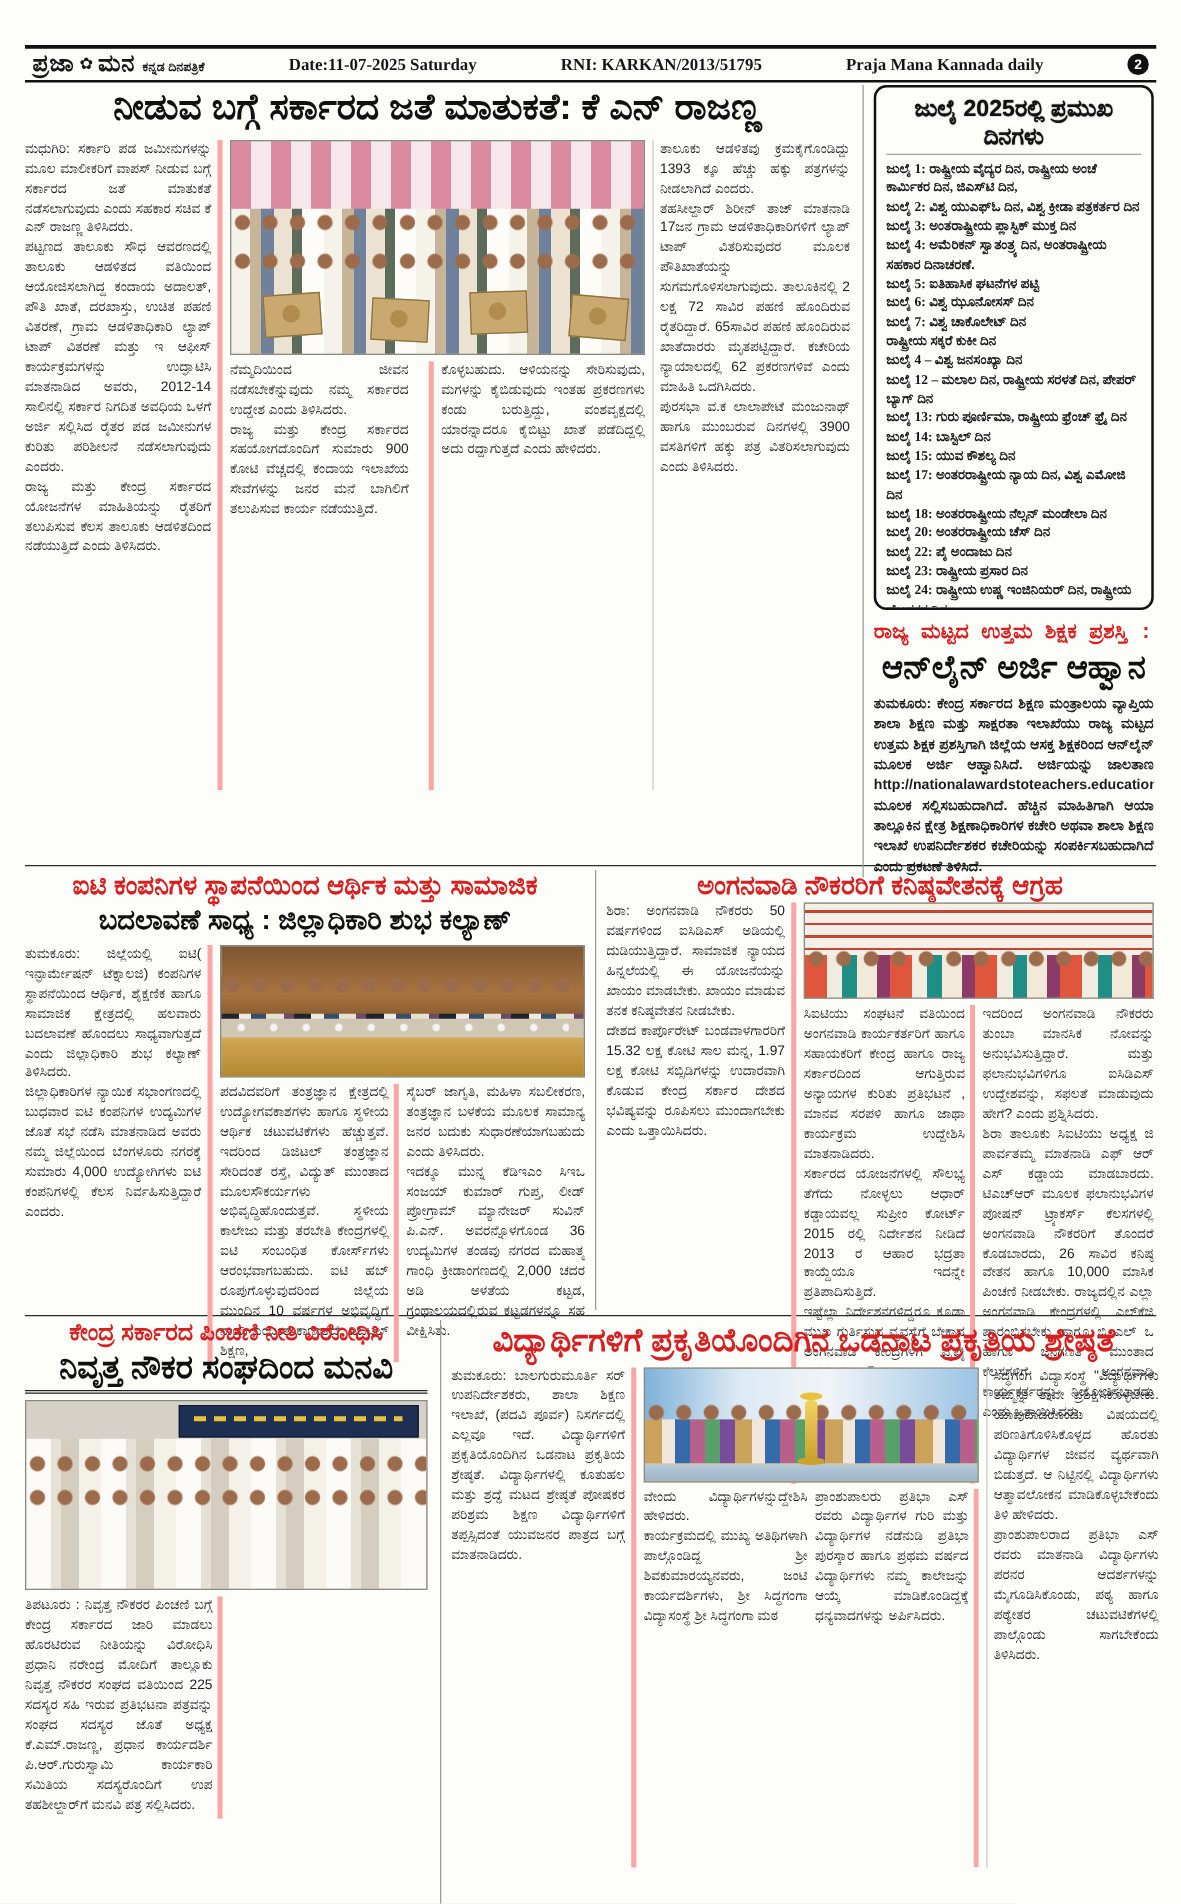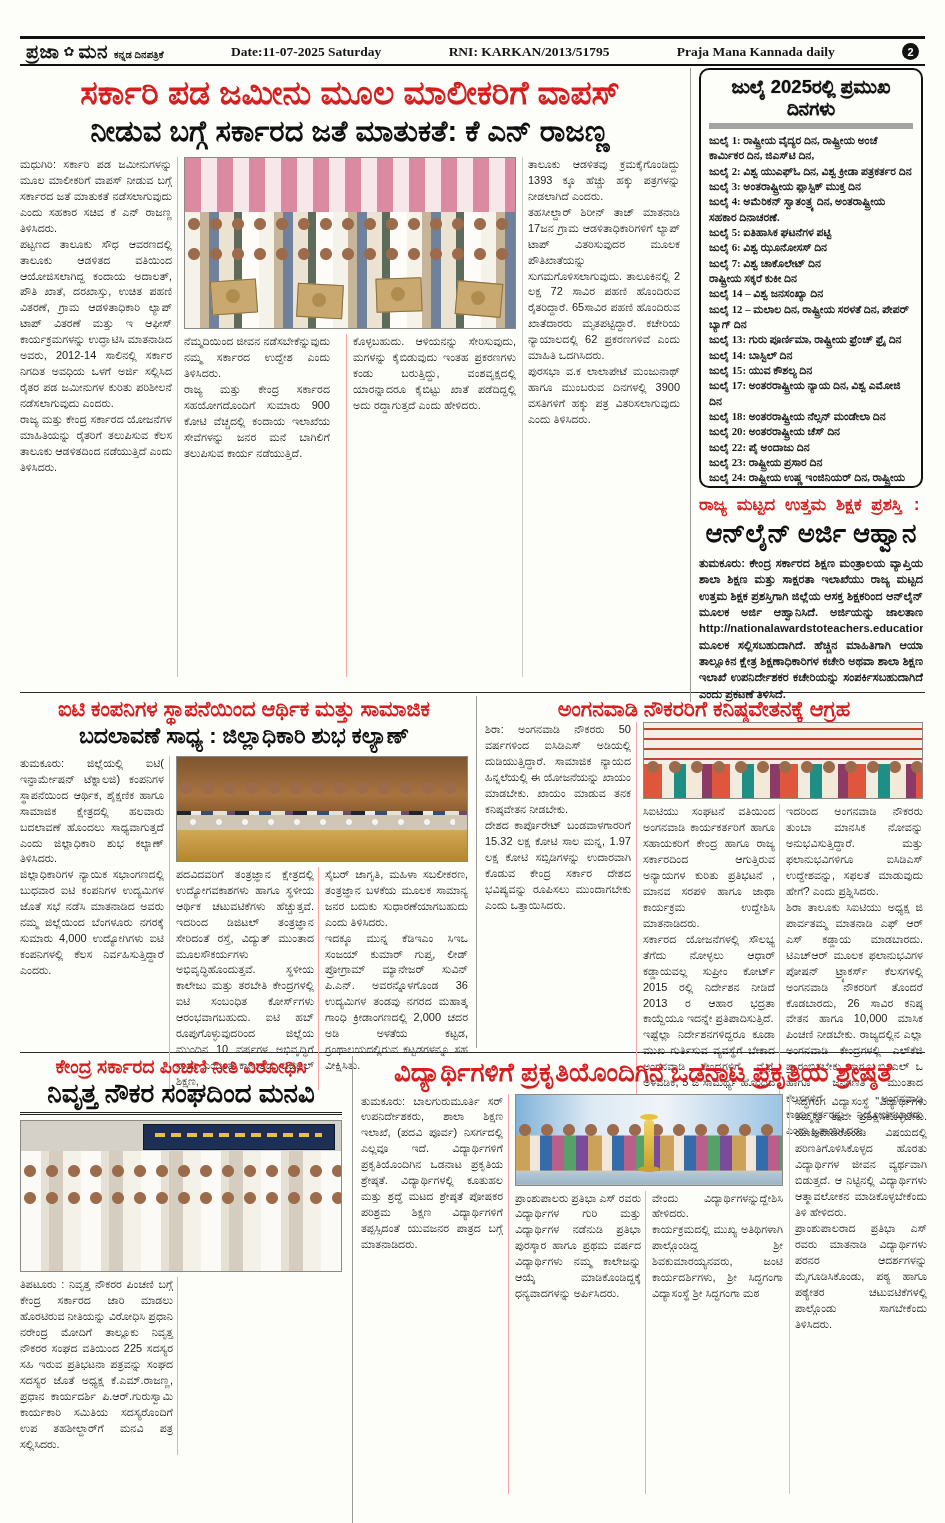--- a/index.html
+++ b/index.html
@@ -25,21 +25,21 @@
     width:17px; height:17px; border-radius:50%; background:#111; color:#fff;
     font-size:11px; font-weight:bold; display:flex; align-items:center; justify-content:center;
   }
   
   .kicker { color:#d71f1f; font-weight:900; text-align:center; }
   .blackline { color:#101010; font-weight:900; text-align:center; }
   .bodytxt {
     font-size:11px; line-height:1.45; text-align:justify; white-space:pre-line;
     color:#1b1b1b; overflow:hidden;
   }
-  .colrule { border-right:1px solid #fca5a5; }
+  .colrule { border-right:4px solid #fca5a5; }
   
   .main-section { display:grid; grid-template-columns:660px 233px; column-gap:10px; height:620px; margin-top:2px; }
   .main-art .kicker { font-size:33px; line-height:1.25; margin-top:4px; }
   .main-art .blackline { font-size:29px; line-height:1.3; margin-bottom:6px; }
   .main-body { display:grid; grid-template-columns:158px 332px 158px; column-gap:6px; height:520px; }
   .midcell { display:flex; flex-direction:column; gap:5px; }
   .two-cols { display:grid; grid-template-columns:1fr 1fr; column-gap:6px; flex:1; overflow:hidden; }
   
   .photo { position:relative; overflow:hidden; border:1px solid #8a8a84; background:#cfc6b4; flex:0 0 auto; }
   .heads { position:absolute; left:0; right:0; height:16px;
@@ -84,21 +84,21 @@
     background-size:100% 45%,100% 44%,100% 14%;
     background-position:top,0 72%,bottom; background-repeat:no-repeat; }
   .lamp { position:absolute; left:48%; top:28%; width:10px; height:48px;
     background:linear-gradient(#f3d262,#caa22e); border-radius:4px 4px 2px 2px; }
   .lamp::before { content:""; position:absolute; top:-6px; left:-4px; width:18px; height:6px; background:#e8c23a; border-radius:50%; }
   .lamp::after { content:""; position:absolute; bottom:-4px; left:-6px; width:22px; height:6px; background:#caa22e; border-radius:50%; }
   
   .sidebar { border-left:1px solid #9a9a94; padding-left:8px; display:flex; flex-direction:column; }
   .july-box { border:2.5px solid #111; border-radius:10px; padding:6px 8px 8px 8px; height:420px; overflow:hidden; }
   .july-title { font-size:18.5px; font-weight:900; text-align:center; color:#111;
-    border-bottom:6px solid #a3a3a3; padding-bottom:3px; margin-bottom:4px;
+    border-bottom:1px solid #a3a3a3; padding-bottom:3px; margin-bottom:4px;
     text-shadow:0 0 1px #333; }
   .jitem { font-size:10.8px; font-weight:700; line-height:1.42; text-align:left;
     font-family:"Liberation Serif","DejaVu Serif",serif; }
   .award-box { margin-top:8px; }
   .award-box .kicker { font-size:16.5px; text-align:left; line-height:1.2;font-family:Liberation Mono, monospace; }
   .award-box .blackline { font-size:26px; margin:2px 0 6px 0; }
   .award-body { font-size:11.3px; font-weight:600; }
   
   .hrule { border-top:1.5px solid #2a2a2a; margin:4px 0 3px 0; }
   
@@ -131,21 +131,20 @@
       <span class="tagline">ಕನ್ನಡ ದಿನಪತ್ರಿಕೆ</span>
     </div>
     <div class="mast-date">Date:11-07-2025 Saturday</div>
     <div class="mast-rni">RNI: KARKAN/2013/51795</div>
     <div class="mast-daily">Praja Mana Kannada daily</div>
     <div class="pageno">2</div>
   </div>
 
   <div class="main-section">
     <div class="main-art">
-      <div class="kicker">ಸರ್ಕಾರಿ ಪಡ ಜಮೀನು ಮೂಲ ಮಾಲೀಕರಿಗೆ ವಾಪಸ್</div>
       <div class="blackline">ನೀಡುವ ಬಗ್ಗೆ ಸರ್ಕಾರದ ಜತೆ ಮಾತುಕತೆ: ಕೆ ಎನ್ ರಾಜಣ್ಣ</div>
       <div class="main-body">
         <div class="bodytxt colrule" style="padding-right:5px">ಮಧುಗಿರಿ: ಸರ್ಕಾರಿ ಪಡ ಜಮೀನುಗಳನ್ನು ಮೂಲ ಮಾಲೀಕರಿಗೆ ವಾಪಸ್ ನೀಡುವ ಬಗ್ಗೆ ಸರ್ಕಾರದ ಜತೆ ಮಾತುಕತೆ ನಡೆಸಲಾಗುವುದು ಎಂದು ಸಹಕಾರ ಸಚಿವ ಕೆ ಎನ್ ರಾಜಣ್ಣ ತಿಳಿಸಿದರು.
 ಪಟ್ಟಣದ ತಾಲೂಕು ಸೌಧ ಆವರಣದಲ್ಲಿ ತಾಲೂಕು ಆಡಳಿತದ ವತಿಯಿಂದ ಆಯೋಜಿಸಲಾಗಿದ್ದ ಕಂದಾಯ ಅದಾಲತ್, ಪೌತಿ ಖಾತೆ, ದರಖಾಸ್ತು, ಉಚಿತ ಪಹಣಿ ವಿತರಣೆ, ಗ್ರಾಮ ಆಡಳಿತಾಧಿಕಾರಿ ಲ್ಯಾಪ್ ಟಾಪ್ ವಿತರಣೆ ಮತ್ತು ಇ ಆಫೀಸ್ ಕಾರ್ಯಕ್ರಮಗಳನ್ನು ಉದ್ಘಾಟಿಸಿ ಮಾತನಾಡಿದ ಅವರು, 2012-14 ಸಾಲಿನಲ್ಲಿ ಸರ್ಕಾರ ನಿಗದಿತ ಅವಧಿಯ ಒಳಗೆ ಅರ್ಜಿ ಸಲ್ಲಿಸಿದ ರೈತರ ಪಡ ಜಮೀನುಗಳ ಕುರಿತು ಪರಿಶೀಲನೆ ನಡೆಸಲಾಗುವುದು ಎಂದರು.
 ರಾಜ್ಯ ಮತ್ತು ಕೇಂದ್ರ ಸರ್ಕಾರದ ಯೋಜನೆಗಳ ಮಾಹಿತಿಯನ್ನು ರೈತರಿಗೆ ತಲುಪಿಸುವ ಕೆಲಸ ತಾಲೂಕು ಆಡಳಿತದಿಂದ ನಡೆಯುತ್ತಿದೆ ಎಂದು ತಿಳಿಸಿದರು.</div>
         <div class="midcell">
           <div class="photo ph-main">
             <span class="heads" style="top:34%"></span>
             <span class="heads" style="top:52%"></span>
             <span class="hpbox" style="left:8%;bottom:14px;transform:rotate(-4deg)"></span>
@@ -170,21 +169,21 @@
         <div class="july-title">ಜುಲೈ 2025ರಲ್ಲಿ ಪ್ರಮುಖ ದಿನಗಳು</div>
         <div>
             <div class="jitem">ಜುಲೈ 1: ರಾಷ್ಟ್ರೀಯ ವೈದ್ಯರ ದಿನ, ರಾಷ್ಟ್ರೀಯ ಅಂಚೆ ಕಾರ್ಮಿಕರ ದಿನ, ಜಿಎಸ್‌ಟಿ ದಿನ,</div>
             <div class="jitem">ಜುಲೈ 2: ವಿಶ್ವ ಯುಎಫ್ಓ ದಿನ, ವಿಶ್ವ ಕ್ರೀಡಾ ಪತ್ರಕರ್ತರ ದಿನ</div>
             <div class="jitem">ಜುಲೈ 3: ಅಂತರಾಷ್ಟ್ರೀಯ ಪ್ಲಾಸ್ಟಿಕ್ ಮುಕ್ತ ದಿನ</div>
             <div class="jitem">ಜುಲೈ 4: ಅಮೆರಿಕನ್ ಸ್ವಾತಂತ್ರ್ಯ ದಿನ, ಅಂತರಾಷ್ಟ್ರೀಯ ಸಹಕಾರ ದಿನಾಚರಣೆ.</div>
             <div class="jitem">ಜುಲೈ 5: ಐತಿಹಾಸಿಕ ಘಟನೆಗಳ ಪಟ್ಟಿ</div>
             <div class="jitem">ಜುಲೈ 6: ವಿಶ್ವ ಝೂನೋಸಸ್ ದಿನ</div>
             <div class="jitem">ಜುಲೈ 7: ವಿಶ್ವ ಚಾಕೊಲೇಟ್ ದಿನ</div>
             <div class="jitem">ರಾಷ್ಟ್ರೀಯ ಸಕ್ಕರೆ ಕುಕೀ ದಿನ</div>
-            <div class="jitem">ಜುಲೈ 14 – ವಿಶ್ವ ಜನಸಂಖ್ಯಾ ದಿನ</div>
+            <div class="jitem">ಜುಲೈ 4 – ವಿಶ್ವ ಜನಸಂಖ್ಯಾ ದಿನ</div>
             <div class="jitem">ಜುಲೈ 12 – ಮಲಾಲ ದಿನ, ರಾಷ್ಟ್ರೀಯ ಸರಳತೆ ದಿನ, ಪೇಪರ್ ಬ್ಯಾಗ್ ದಿನ</div>
             <div class="jitem">ಜುಲೈ 13: ಗುರು ಪೂರ್ಣಿಮಾ, ರಾಷ್ಟ್ರೀಯ ಫ್ರೆಂಚ್ ಫ್ರೈ ದಿನ</div>
             <div class="jitem">ಜುಲೈ 14: ಬಾಸ್ಟಿಲ್ ದಿನ</div>
             <div class="jitem">ಜುಲೈ 15: ಯುವ ಕೌಶಲ್ಯ ದಿನ</div>
             <div class="jitem">ಜುಲೈ 17: ಅಂತರರಾಷ್ಟ್ರೀಯ ನ್ಯಾಯ ದಿನ, ವಿಶ್ವ ಎಮೋಜಿ ದಿನ</div>
             <div class="jitem">ಜುಲೈ 18: ಅಂತರರಾಷ್ಟ್ರೀಯ ನೆಲ್ಸನ್ ಮಂಡೇಲಾ ದಿನ</div>
             <div class="jitem">ಜುಲೈ 20: ಅಂತರರಾಷ್ಟ್ರೀಯ ಚೆಸ್ ದಿನ</div>
             <div class="jitem">ಜುಲೈ 22: ಪೈ ಅಂದಾಜು ದಿನ</div>
             <div class="jitem">ಜುಲೈ 23: ರಾಷ್ಟ್ರೀಯ ಪ್ರಸಾರ ದಿನ</div>
             <div class="jitem">ಜುಲೈ 24: ರಾಷ್ಟ್ರೀಯ ಉಷ್ಣ ಇಂಜಿನಿಯರ್ ದಿನ, ರಾಷ್ಟ್ರೀಯ ಪೋಷಕರ ದಿನ</div>
@@ -266,23 +265,23 @@
     <div class="bot-right">
       <div class="kicker">ವಿದ್ಯಾರ್ಥಿಗಳಿಗೆ ಪ್ರಕೃತಿಯೊಂದಿಗಿನ ಒಡನಾಟ ಪ್ರಕೃತಿಯ ಶ್ರೇಷ್ಠತೆ</div>
       <div class="bot-body">
         <div class="bodytxt colrule" style="padding-right:5px">ತುಮಕೂರು: ಬಾಲಗುರುಮೂರ್ತಿ ಸರ್ ಉಪನಿರ್ದೇಶಕರು, ಶಾಲಾ ಶಿಕ್ಷಣ ಇಲಾಖೆ, (ಪದವಿ ಪೂರ್ವ) ನಿಸರ್ಗದಲ್ಲಿ ಎಲ್ಲವೂ ಇದೆ. ವಿದ್ಯಾರ್ಥಿಗಳಿಗೆ ಪ್ರಕೃತಿಯೊಂದಿಗಿನ ಒಡನಾಟ ಪ್ರಕೃತಿಯ ಶ್ರೇಷ್ಠತೆ. ವಿದ್ಯಾರ್ಥಿಗಳಲ್ಲಿ ಕೂತುಹಲ ಮತ್ತು ಶ್ರದ್ಧೆ ಮಟದ ಶ್ರೇಷ್ಠತೆ ಪೋಷಕರ ಪರಿಶ್ರಮ ಶಿಕ್ಷಣ ವಿದ್ಯಾರ್ಥಿಗಳಿಗೆ ತಪ್ಪಸ್ಸಿದಂತೆ ಯುವಜನರ ಪಾತ್ರದ ಬಗ್ಗೆ ಮಾತನಾಡಿದರು.</div>
         <div class="midcell">
           <div class="photo ph-lamp">
             <span class="heads" style="top:30%"></span>
             <span class="lamp"></span>
           </div>
           <div class="two-cols">
-            <div class="bodytxt colrule" style="padding-right:4px">ಪ್ರಾಂಶುಪಾಲರು ಪ್ರತಿಭಾ ಎಸ್ ರವರು ವಿದ್ಯಾರ್ಥಿಗಳ ಗುರಿ ಮತ್ತು ವಿದ್ಯಾರ್ಥಿಗಳ ನಡೆನುಡಿ ಪ್ರತಿಭಾ ಪುರಸ್ಕಾರ ಹಾಗೂ ಪ್ರಥಮ ವರ್ಷದ ವಿದ್ಯಾರ್ಥಿಗಳು ನಮ್ಮ ಕಾಲೇಜನ್ನು ಆಯ್ಕೆ ಮಾಡಿಕೊಂಡಿದ್ದಕ್ಕೆ ಧನ್ಯವಾದಗಳನ್ನು ಅರ್ಪಿಸಿದರು.</div>
             <div class="bodytxt">ವೇಂದು ವಿದ್ಯಾರ್ಥಿಗಳನ್ನುದ್ದೇಶಿಸಿ ಹೇಳಿದರು.
 ಕಾರ್ಯಕ್ರಮದಲ್ಲಿ ಮುಖ್ಯ ಅತಿಥಿಗಳಾಗಿ ಪಾಲ್ಗೊಂಡಿದ್ದ ಶ್ರೀ ಶಿವಕುಮಾರಯ್ಯನವರು, ಜಂಟಿ ಕಾರ್ಯದರ್ಶಿಗಳು, ಶ್ರೀ ಸಿದ್ಧಗಂಗಾ ವಿದ್ಯಾಸಂಸ್ಥೆ ಶ್ರೀ ಸಿದ್ಧಗಂಗಾ ಮಠ</div>
+            <div class="bodytxt colrule" style="padding-right:4px">ಪ್ರಾಂಶುಪಾಲರು ಪ್ರತಿಭಾ ಎಸ್ ರವರು ವಿದ್ಯಾರ್ಥಿಗಳ ಗುರಿ ಮತ್ತು ವಿದ್ಯಾರ್ಥಿಗಳ ನಡೆನುಡಿ ಪ್ರತಿಭಾ ಪುರಸ್ಕಾರ ಹಾಗೂ ಪ್ರಥಮ ವರ್ಷದ ವಿದ್ಯಾರ್ಥಿಗಳು ನಮ್ಮ ಕಾಲೇಜನ್ನು ಆಯ್ಕೆ ಮಾಡಿಕೊಂಡಿದ್ದಕ್ಕೆ ಧನ್ಯವಾದಗಳನ್ನು ಅರ್ಪಿಸಿದರು.</div>
           </div>
         </div>
         <div class="bodytxt" style="border-left:1px solid #c9c9c3;padding-left:5px">ಸಿದ್ಧಗಂಗ ವಿದ್ಯಾಸಂಸ್ಥೆ "ವಿದ್ಯಾರ್ಥಿಗಳು ತಮ್ಮನ್ನು ತಾವೇ ಪ್ರಶಿಕ್ಷಿಸಿಕೊಳ್ಳಬೇಕು. ಯಾವುದಾದರೊಂದು ವಿಷಯದಲ್ಲಿ ಪರಿಣತಿಗೊಳಿಸಿಕೊಳ್ಳದ ಹೊರತು ವಿದ್ಯಾರ್ಥಿಗಳ ಜೀವನ ವ್ಯರ್ಥವಾಗಿ ಬಿಡುತ್ತದೆ. ಆ ನಿಟ್ಟಿನಲ್ಲಿ ವಿದ್ಯಾರ್ಥಿಗಳು ಆತ್ಮಾವಲೋಕನ ಮಾಡಿಕೊಳ್ಳಬೇಕೆಂದು ತಿಳಿ ಹೇಳಿದರು.
 ಪ್ರಾಂಶುಪಾಲರಾದ ಪ್ರತಿಭಾ ಎಸ್ ರವರು ಮಾತನಾಡಿ ವಿದ್ಯಾರ್ಥಿಗಳು ಪರನರ ಆದರ್ಶಗಳನ್ನು ಮೈಗೂಡಿಸಿಕೊಂಡು, ಪಠ್ಯ ಹಾಗೂ ಪಠ್ಯೇತರ ಚಟುವಟಿಕೆಗಳಲ್ಲಿ ಪಾಲ್ಗೊಂಡು ಸಾಗಬೇಕೆಂದು ತಿಳಿಸಿದರು.</div>
       </div>
     </div>
   </div>
 
 </div>
 

